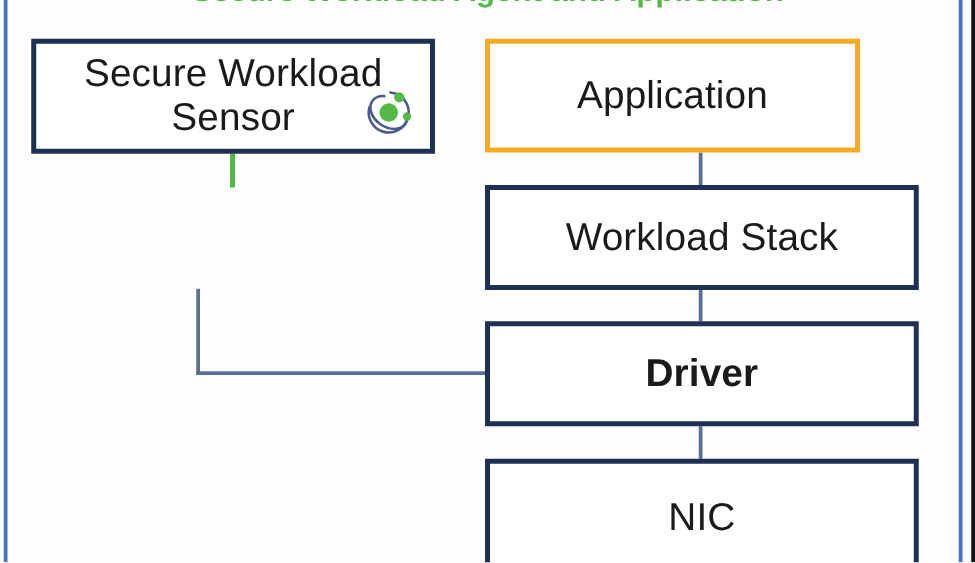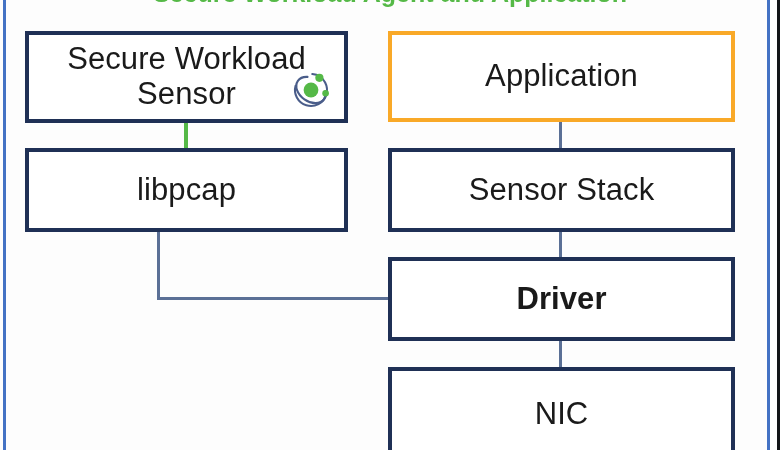--- a/index.html
+++ b/index.html
@@ -71,21 +71,21 @@
     font-size: 31px;
     color: #1a1a1a;
     line-height: 1.12;
     letter-spacing: 0.1px;
     padding: 0 8px;
   }
 
   
   #box-sensor   { left: 25px;  top: 31px;  width: 323px; height: 92px; }
   #box-libpcap  { left: 25px;  top: 148px; width: 323px; height: 84px; }
-  #box-app      { left: 388px; top: 31px;  width: 347px; height: 91px; }
+  #box-app      { left: 388px; top: 31px;  width: 300px; height: 91px; }
   #box-netstack { left: 388px; top: 148px; width: 347px; height: 84px; }
   #box-driver   { left: 388px; top: 257px; width: 347px; height: 84px; font-weight: bold; }
   #box-nic      { left: 388px; top: 367px; width: 347px; height: 95px; }
 
   #box-sensor .label { position: relative; display: block; width: 100%; }
 
   
   .atom-icon {
     position: absolute;
     right: 10px;
@@ -141,30 +141,27 @@
           <ellipse cx="23" cy="23" rx="16" ry="16" transform="rotate(-28 23 23)" stroke-dasharray="62 22" stroke-linecap="round"></ellipse>
           <ellipse cx="23" cy="23" rx="16" ry="11.5" transform="rotate(35 23 23)" stroke-dasharray="54 24" stroke-linecap="round"></ellipse>
         </g>
         <circle cx="23" cy="23" r="7.4" fill="#55b947"></circle>
         <circle cx="31.4" cy="10.8" r="4.1" fill="#55b947"></circle>
         <circle cx="37.6" cy="26.2" r="3.3" fill="#55b947"></circle>
       </svg>
     </span>
   </div>
 
-  <div class="box navy" id="box-libpcap">
-    <span class="label">libpcap</span>
-  </div>
 
   <div class="box orange" id="box-app">
     <span class="label">Application</span>
   </div>
 
   <div class="box navy" id="box-netstack">
-    <span class="label">Sensor Stack</span>
+    <span class="label">Workload Stack</span>
   </div>
 
   <div class="box navy" id="box-driver">
     <span class="label">Driver</span>
   </div>
 
   <div class="box navy" id="box-nic">
     <span class="label">NIC</span>
   </div>
 

